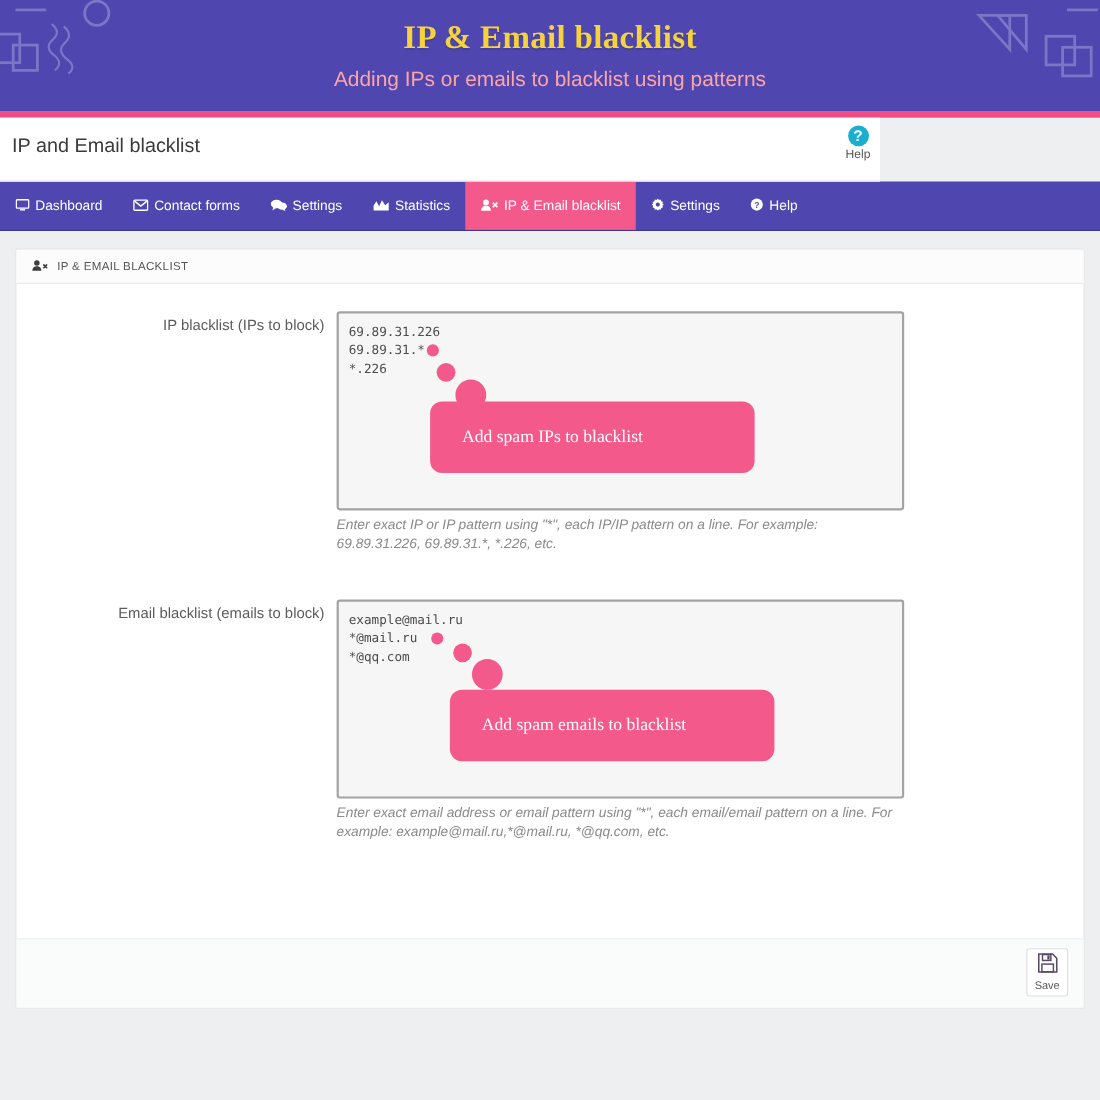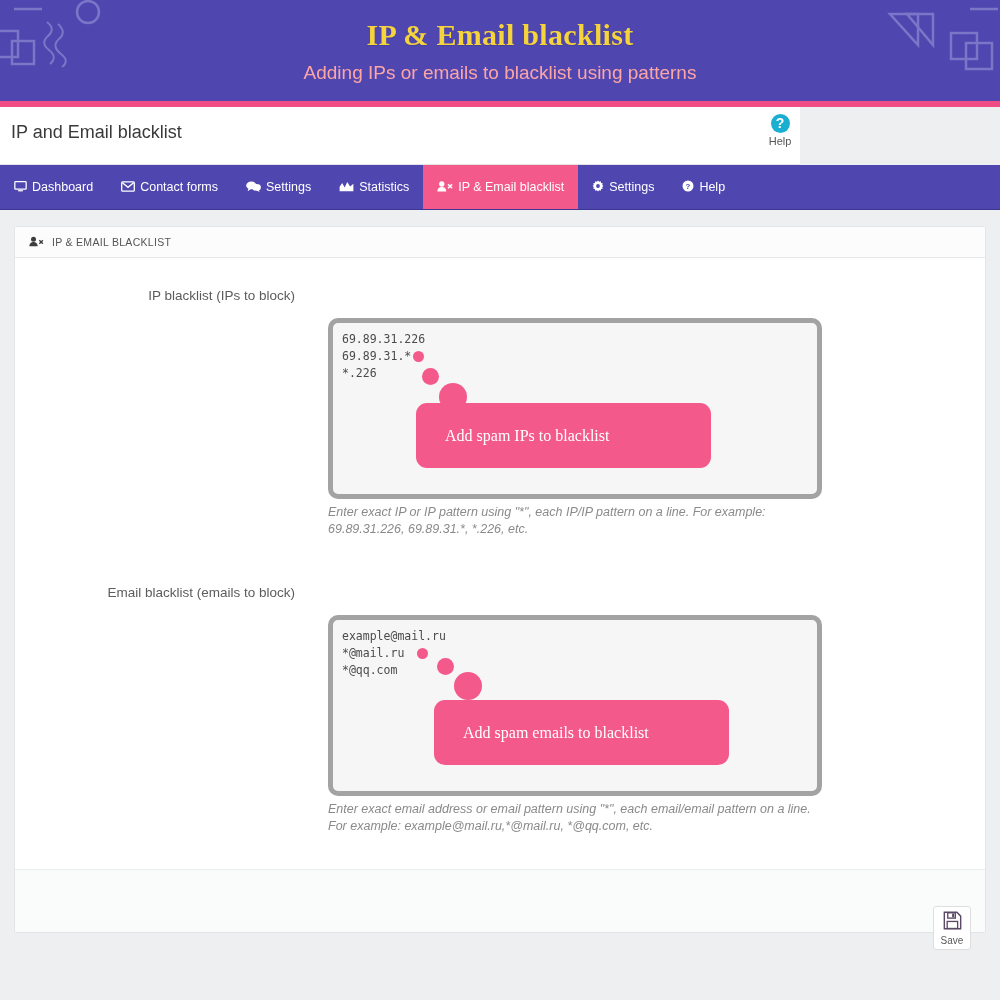--- a/index.html
+++ b/index.html
@@ -101,36 +101,35 @@
     padding: 0 14px;
     background: #fcfcfc;
   }
   .panel-head-ico { font-size: 12px; color: #444; line-height: 1; }
   .panel-head-title {
     font-size: 10.5px; color: #555; letter-spacing: .3px;
     text-transform: uppercase; font-weight: 400;
   }
   .panel-body { padding: 25px 0 28px 0; min-height: 595px; }
 
-  .form-row { display: flex; margin-bottom: 6px; gap: 22px; }
+  .form-row { display: flex; margin-bottom: 6px; }
   .form-label {
     width: 291px; flex: none;
     text-align: right; padding-right: 11px; padding-top: 5px;
     font-size: 13.5px; color: #5c5c5c;
   }
   .form-control { flex: 1; padding-right: 163px; }
 
   .ta-wrap {
     position: relative;
     background: #f6f6f6;
-    border: 5px solid #a3a3a3;
-    border-radius: 10px;
+    border: 2px solid #a3a3a3;
+    border-radius: 3px;
     height: 181px;
     overflow: hidden;
-    margin-top: 35px;
   }
   .ta-text {
     position: absolute; left: 9px; top: 8px;
     font-family: "DejaVu Sans Mono", monospace;
     font-size: 11.5px; color: #4b4b4b;
     line-height: 17px;
     white-space: pre;
     z-index: 1;
   }
   .help-text {
@@ -161,21 +160,20 @@
   }
   .save-btn {
     position: absolute; right: 14px; top: 8px;
     width: 38px; height: 44px;
     background: #ffffff;
     border: 1px solid #dedede;
     border-radius: 3px;
     display: flex; flex-direction: column;
     align-items: center; justify-content: center;
     cursor: pointer;
-    margin-top: 28px;
   }
   .save-ico { line-height: 1; margin-bottom: 2px; }
   .save-label { font-size: 10px; color: #5a5a5a; }
 </style>
 </head>
 <body>
 
 <div class="banner">
   <svg class="banner-deco" width="140" height="101" viewBox="0 0 140 101" style="left:0;top:0;">
     <g stroke="#7d76c7" stroke-width="2.5" fill="none">

